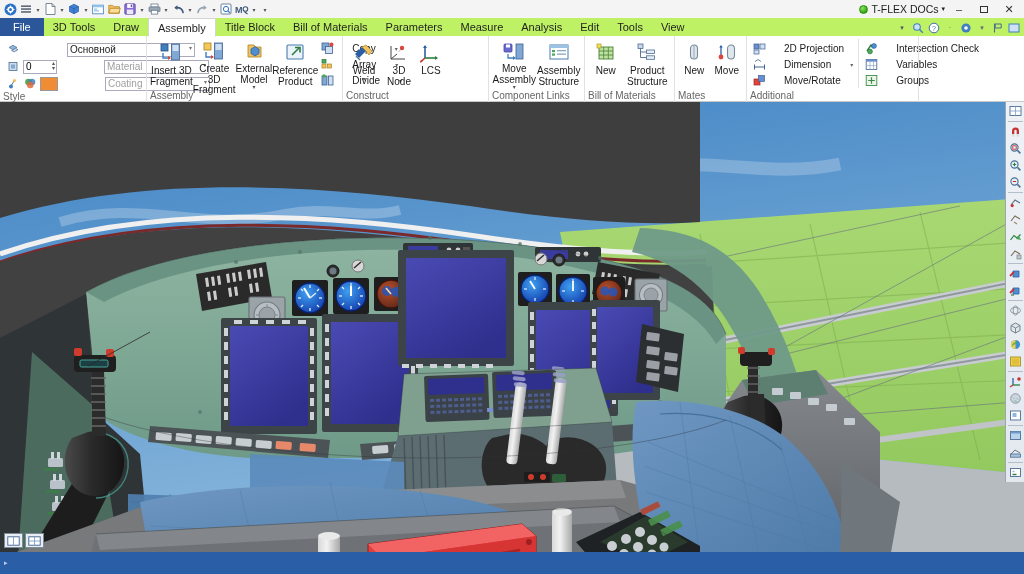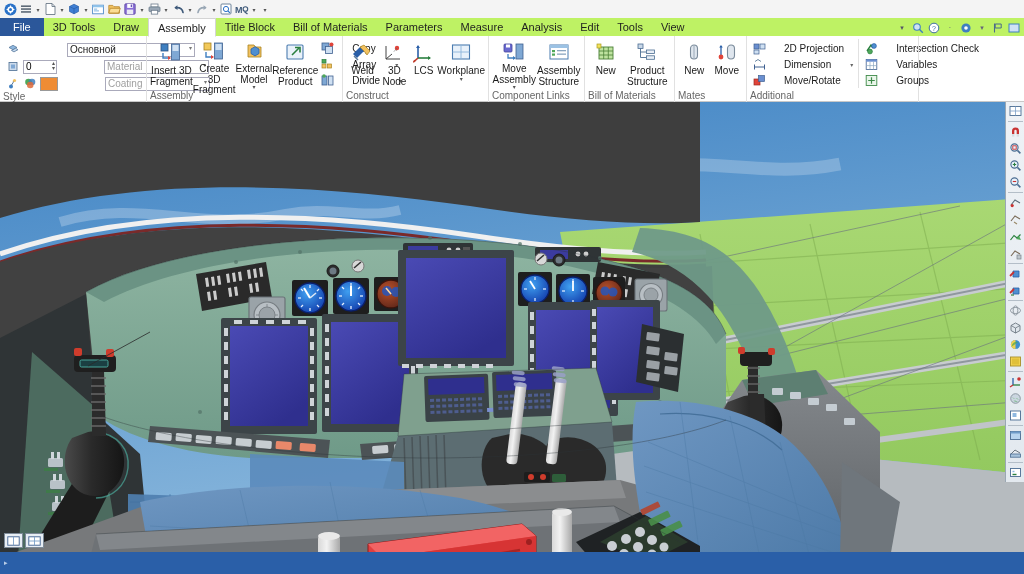--- a/index.html
+++ b/index.html
@@ -210,20 +210,34 @@
         <svg width="14" height="11" viewBox="0 0 14 11">
             <text x="0" y="9" font-family="Liberation Sans" font-size="9" font-weight="bold" fill="#3f5a7a">M</text>
             <path d="M9.5 7.8l3 2.2" stroke="#3f5a7a" stroke-width="1.3"></path>
             <circle cx="10.4" cy="5" r="2.3" fill="none" stroke="#3f5a7a" stroke-width="1.1"></circle>
           </svg>
       </div>
       <div class="qat-caret">▾</div>
       <div class="qat-caret" style="width:14px">▾</div>
     </div>
 
+    <div class="tb-right">
+      <div class="docs-label">
+        <span class="green-dot"></span>
+        <span>T-FLEX DOCs</span>
+        <span style="font-size:7px">▾</span>
+      </div>
+      <div class="wbtn">–</div>
+      <div class="wbtn">
+        <svg width="10" height="10" viewBox="0 0 10 10">
+            <rect x="1.5" y="2.5" width="7" height="6" fill="none" stroke="#333" stroke-width="1"></rect>
+          </svg>
+      </div>
+      <div class="wbtn close">✕</div>
+    </div>
   </div>
 
   <div class="tabstrip">
     <div class="tab-file">File</div>
     <div class="tab">3D Tools</div>
     <div class="tab">Draw</div>
     <div class="tab active">Assembly</div>
     <div class="tab">Title Block</div>
     <div class="tab">Bill of Materials</div>
     <div class="tab">Parameters</div>
@@ -457,30 +471,20 @@
                 <path d="M6 16V4" stroke="#2a5fa8" stroke-width="1.6"></path>
                 <path d="M6 3l2 3H4z" fill="#2a5fa8"></path>
                 <path d="M6 16h12" stroke="#2a7f3f" stroke-width="1.6"></path>
                 <path d="M19 16l-3 2v-4z" fill="#2a7f3f"></path>
                 <path d="M6 16L1.5 20" stroke="#c03a2a" stroke-width="1.6"></path>
                 <path d="M1 21l1-3.2 2 1z" fill="#c03a2a"></path>
               </svg>
           </span>
           <span class="bl">LCS</span>
         </div>
-        <div class="bigbtn" style="width:48px">
-          <span class="bi">
-            <svg width="24" height="22" viewBox="0 0 24 22">
-                <rect x="3.5" y="3" width="17" height="14" fill="#e8f1fa" stroke="#4b7cb0" stroke-width="1.1"></rect>
-                <path d="M12 3v14M3.5 10h17" stroke="#8db4da" stroke-width=".9"></path>
-              </svg>
-          </span>
-          <span class="bl">Workplane</span>
-          <span class="drop">▾</span>
-        </div>
       </div>
       <div class="rgroup-title">Construct</div>
     </div>
 
     <div class="rgroup" style="width:96px">
       <div class="rgroup-body">
         <div class="bigbtn" style="width:48px">
           <span class="bi">
             <svg width="24" height="22" viewBox="0 0 24 22">
                 <rect x="14" y="3" width="7" height="15" fill="#7fa8d4" stroke="#3f6090" stroke-width=".8"></rect>

